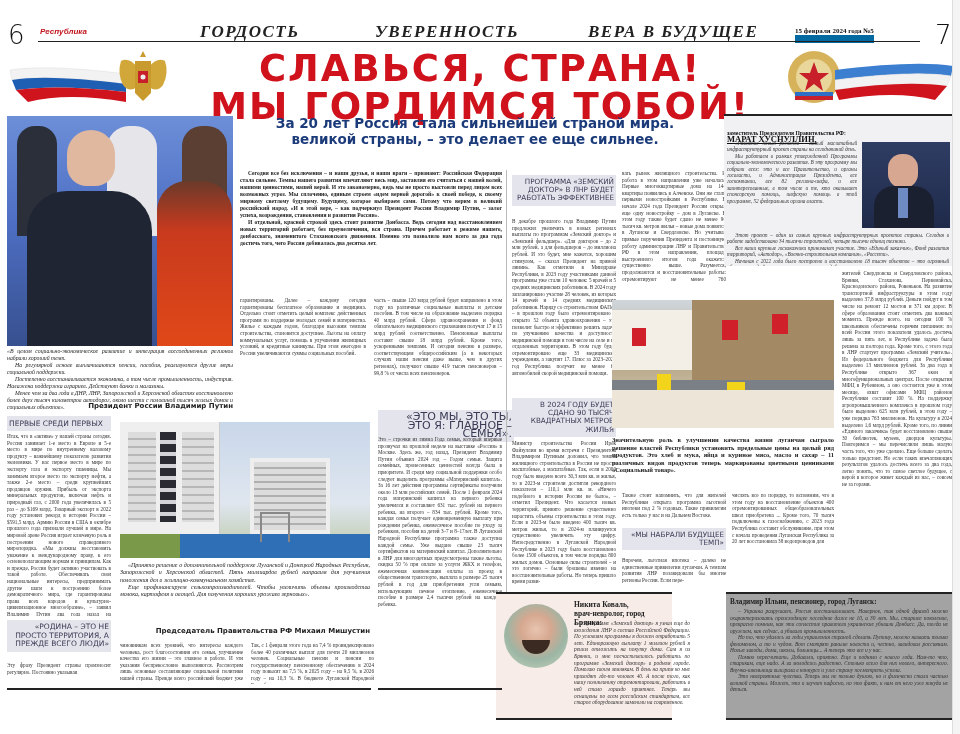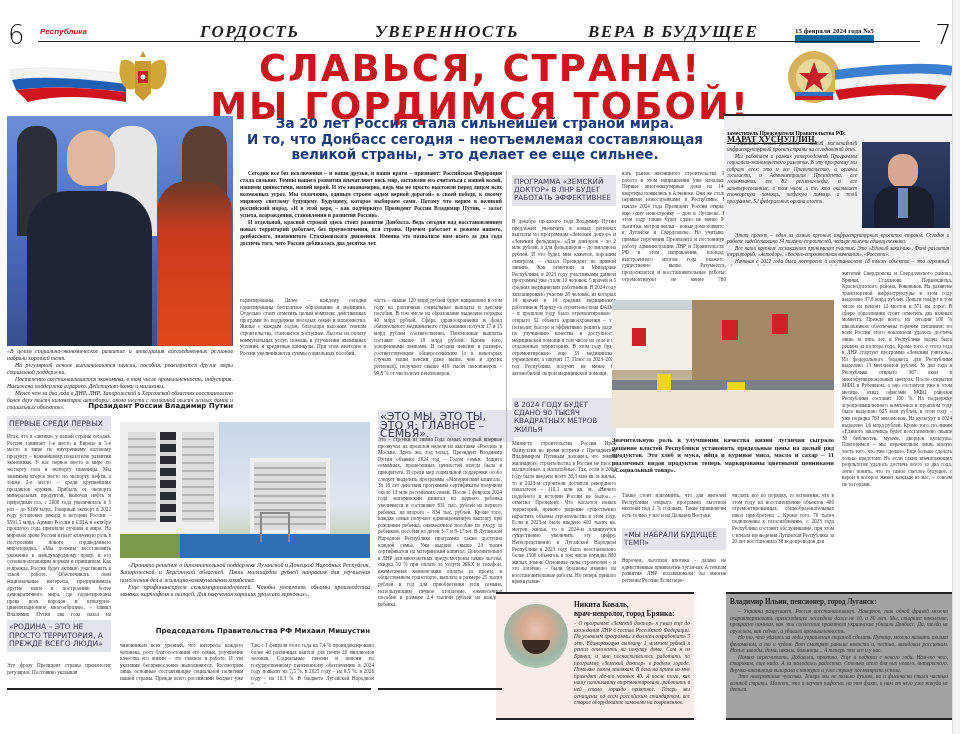--- a/index.html
+++ b/index.html
@@ -17,21 +17,21 @@
   .slogan { top: 22px; font-size: 17px; font-style: italic; font-weight: bold; letter-spacing: 1.5px; color: #222; }
   #date { left: 795px; top: 27px; font-size: 7px; font-weight: bold; color: #111; border-bottom: 8px solid #0369a1; }
   
   .title-line { width: 100%; text-align: center; font-family: "DejaVu Sans", sans-serif; font-weight: bold; color: #d0121d; font-size: 37px; letter-spacing: 2px; line-height: 38px; }
   #title { left: 200px; top: 50px; width: 560px; }
   
   #subtitle { left: 240px; top: 116px; width: 470px; text-align: center; color: #1c3b7a; font-family: "DejaVu Sans", sans-serif; font-weight: bold; font-size: 13.5px; line-height: 15.5px; }
   
   .photo { overflow: hidden; }
   .col-rule { background: #bbb; width: 1px; }
-  .boxhead { background: #e4e4ec; color: #3a3a55; font-family: "DejaVu Sans", sans-serif; text-align: left; font-size: 8px; line-height: 9px; padding: 3px 2px; }
+  .boxhead { background: #e4e4ec; color: #3a3a55; font-family: "DejaVu Sans", sans-serif; text-align: right; font-size: 8px; line-height: 9px; padding: 3px 2px; }
   .sig { font-family: "DejaVu Sans", sans-serif; font-weight: bold; font-size: 7px; color: #222; text-align: right; }
   .quote-box { border-top: 2px solid #222; border-bottom: 2px solid #222; }
   .bar-bottom { height: 2px; background: #222; }
 </style>
 </head>
 <body>
 
 <div class="abs" id="pagenum-l">6</div>
 <div class="abs" id="brand">Республика</div>
 <div class="abs slogan" style="left:200px;">ГОРДОСТЬ</div>
@@ -92,21 +92,20 @@
 <div class="abs txt ital" style="left:7px;top:348px;width:226px;height:72px;font-size:5.8px;line-height:7px;color:#222;">
   <p style="text-indent:0">«В целом социально-экономическое развитие и интеграция воссоединенных регионов набрали хороший темп.</p>
   <p>На регулярной основе выплачиваются пенсии, пособия, реализуются другие меры социальной поддержки.</p>
   <p>Постепенно восстанавливается экономика, в том числе промышленность, индустрия. Налажена поддержка аграриев. Действуют банки и магазины.</p>
   <p>Менее чем за два года в ДНР, ЛНР, Запорожской и Херсонской областях восстановлено более двух тысяч километров автодорог, около шести с половиной тысяч жилых домов и социальных объектов».</p>
 </div>
 <div class="abs sig" style="left:7px;top:402px;width:226px;">Президент России Владимир Путин</div>
 
 <div class="abs" id="subtitle">
   <div>За 20 лет Россия стала сильнейшей страной мира.</div>
-  <div>И то, что Донбасс сегодня – неотъемлемая составляющая</div>
   <div>великой страны, – это делает ее еще сильнее.</div>
 </div>
 
 <div class="abs txt" style="left:240px;top:170px;width:262px;height:120px;font-weight:bold;font-size:5.6px;line-height:7px;color:#222;">
   <p>Сегодня все без исключения – и наши друзья, и наши враги – признают: Российская Федерация стала сильнее. Темпы нашего развития впечатляют весь мир, заставляя его считаться с нашей волей, нашими ценностями, нашей верой. И это закономерно, ведь мы не просто выстояли перед лицом всех возможных угроз. Мы сплоченно, единым строем «идем верной дорогой» к своей победе, к своему мирному светлому будущему. Будущему, которое выбираем сами. Потому что верим в великий российский народ. «И в этой вере, – как подчеркнул Президент России Владимир Путин, – залог успеха, возрождения, становления и развития России».</p>
   <p>И отдельной, красной строкой здесь стоит развитие Донбасса. Ведь сегодня над восстановлением новых территорий работает, без преувеличения, вся страна. Причем работает в режиме нашего, донбасского, знаменитого Стахановского движения. Именно это позволило нам всего за два года достичь того, чего Россия добивалась два десятка лет.</p>
 </div>
 
 <div class="abs txt" style="left:240px;top:297px;width:126px;height:100px;">гарантированы. Далее – каждому сегодня гарантированы бесплатное образование и медицина. Отдельно стоит отметить целый комплекс действенных программ по поддержке молодых семей и материнства. Жилье с каждым годом, благодаря высоким темпам строительства, становится доступнее. Льготы на оплату коммунальных услуг, помощь в улучшении жилищных условий, и кредитные каникулы. При этом ежегодно в России увеличиваются суммы социальных пособий.</div>
 <div class="abs txt" style="left:374px;top:297px;width:128px;height:100px;">часть – свыше 120 млрд рублей будет направлено в этом году на различные социальные выплаты и детские пособия. В том числе на образование выделено порядка 40 млрд рублей. Сфера здравоохранения и фонд обязательного медицинского страхования получат 17 и 15 млрд рублей соответственно. Пенсионные выплаты составят свыше 18 млрд рублей. Кроме того, ускоренными темпами. И сегодня пенсию в размере, соответствующем общероссийским (а в некоторых случаях наши пенсии даже выше, чем в других регионах), получают свыше 419 тысяч пенсионеров – 99,8 % от числа всех пенсионеров.</div>
@@ -187,21 +186,21 @@
   </div>
   <div class="abs txt ital" style="left:3px;top:116px;width:222px;height:34px;font-size:5.2px;line-height:6.4px;">
     <p>Этот проект – один из самых крупных инфраструктурных проектов страны. Сегодня в работе задействовано 34 тысячи строителей, четыре тысячи единиц техники.</p>
     <p>Все наши крупные госзаказчики принимают участие. Это «Единый заказчик», Фонд развития территорий, «Автодор», «Военно-строительная компания», «Россети».</p>
     <p>Начиная с 2022 года было построено и восстановлено 18 тысяч объектов – это огромный объем, и каждый месяц это количество у нас добавляется».</p>
   </div>
 </div>
 
 <div class="abs txt" style="left:842px;top:270px;width:110px;height:326px;">жителей Свердловска и Свердловского района, Брянки, Стаханова, Первомайска, Краснодонского района, Ровеньков. На развитие транспортной инфраструктуры в этом году выделено 37,8 млрд рублей. Деньги пойдут в том числе на ремонт 12 мостов и 371 км дорог. В сфере образования стоит отметить два важных момента. Прежде всего, на сегодня 100 % школьников обеспечены горячим питанием: по всей России этого показателя удалось достичь лишь за пять лет, в Республике задача была решена за полтора года. Кроме того, с этого года в ЛНР стартует программа «Земский учитель». Из федерального бюджета для Республики выделено 13 миллионов рублей. За два года в Республике открыто 367 окон в многофункциональных центрах. После открытия МФЦ в Рубежном, а оно состоится уже в этом месяце, охват офисами МФЦ районов Республики составит 100 %. На поддержку агропромышленного комплекса в прошлом году было выделено 625 млн рублей, в этом году – уже порядка 763 миллионов. На культуру в 2024 выделено 1,6 млрд рублей. Кроме того, по линии «Единого заказчика» будет восстановлено свыше 30 библиотек, музеев, дворцов культуры. Повторимся – мы перечислили лишь малую часть того, что уже сделано. Еще больше сделать только предстоит. Но если таких впечатляющих результатов удалось достичь всего за два года, легко понять, что то самое светлое будущее, с верой в которое живет каждый из нас, – совсем не за горами.</div>
 
-<div class="abs quote-box" style="left:496px;top:592px;width:198px;height:128px;background:#f7ece8;">
+<div class="abs quote-box" style="left:496px;top:592px;width:176px;height:128px;background:#f7ece8;">
   <div class="abs" style="left:8px;top:10px;width:64px;height:64px;border-radius:50%;background:radial-gradient(circle at 50% 40%,#e8c4b0 0%,#d6a890 30%,#9cb5a4 60%,#c8d8c0 100%);">
     <div style="position:absolute;left:18px;top:36px;width:28px;height:14px;background:#3a2a22;border-radius:0 0 14px 14px;"></div>
   </div>
   <div class="abs" style="left:78px;top:6px;font-weight:bold;font-size:7.5px;color:#222;">Никита Коваль,</div>
   <div class="abs" style="left:78px;top:15px;font-weight:bold;font-size:7.5px;color:#222;">врач-невролог, город Брянка:</div>
   <div class="abs txt ital" style="left:78px;top:26px;width:116px;height:98px;font-size:5.4px;line-height:6.6px;">– О программе «Земский доктор» я узнал еще до вхождения ЛНР в состав Российской Федерации. По условиям программы я должен отработать 5 лет. Единоразовую выплату 1 миллион рублей я решил отложить на покупку дома. Сам я из Брянки, и мне посчастливилось работать по программе «Земский доктор» в родном городе. Помогаю своим землякам. В день на прием ко мне приходят где-то человек 40. А после того, как нашу поликлинику отремонтировали, работать в ней стало гораздо приятнее. Теперь мы оснащены по всем российским стандартам, все старое оборудование заменили на современное.</div>
 </div>
 
 <div class="abs quote-box" style="left:726px;top:592px;width:226px;height:128px;background:#a3a3a3;">
   <div class="abs" style="left:4px;top:4px;font-weight:bold;font-size:7.2px;color:#222;">Владимир Ильин, пенсионер, город Луганск:</div>

